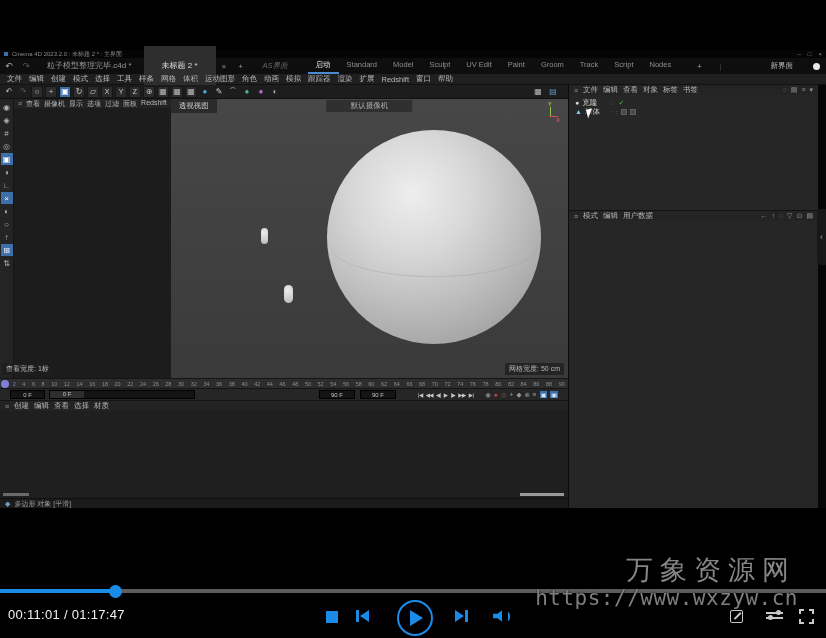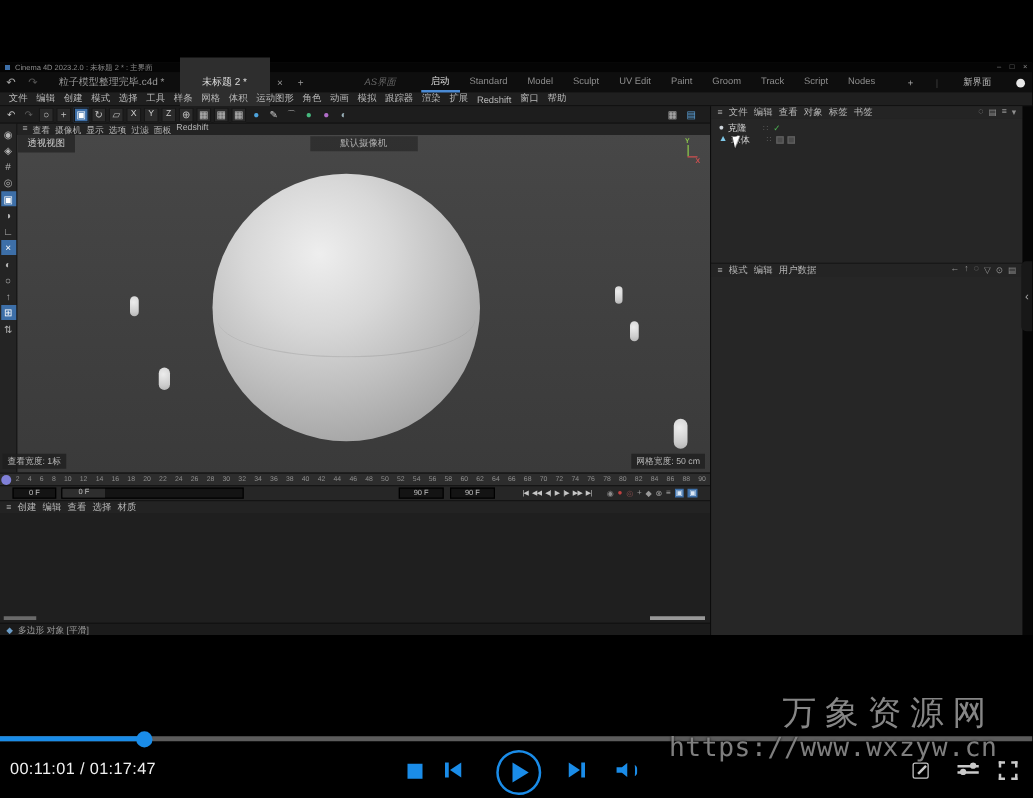--- a/index.html
+++ b/index.html
@@ -22,21 +22,21 @@
   .navarrow.dim{color:#555;}
   .doctab{padding:0 12px;line-height:16px;color:#9a9a9a;white-space:nowrap;}
   .doctab.active{background:#2e2e2e;color:#ddd;padding:12px 18px;}
   .tabx,.tabplus{padding:0 6px;color:#9a9a9a;}
   .layouts{margin-left:auto;display:flex;align-items:center;font-size:7.5px;white-space:nowrap;gap:12px;}
   .layouts .lay{padding:2px 8px;color:#8d8d8d;}
   .layouts .lay.active{color:#e0e0e0;border-bottom:2px solid #4a8ad4;}
   .lay-prefix{font-style:italic;color:#666;padding:0 8px;}
   .lay-plus{color:#aaa;padding:0 6px;}
   .lay-sep{color:#444;}
-  .lay-new{color:#b8b8b8;padding:0 8px;}
+  .lay-new{color:#b8b8b8;padding:0 8px;margin-left:29px;}
   .avatar{width:7px;height:7px;border-radius:50%;background:#e8e8e8;margin-right:6px;}
 
   .menubar{height:11px;background:#1f1f1f;display:flex;align-items:center;gap:1px;
            padding:0 4px;font-size:7.5px;color:#b8b8b8;border-bottom:1px solid #111;white-space:nowrap;}
   .menubar .menu-item{padding:0 3px;}
 
   .bodyrow{display:flex;height:423px;}
   .leftcol{width:568px;display:flex;flex-direction:column;background:#1c1c1c;}
   .rightcol{width:250px;display:flex;flex-direction:column;background:#222;border-left:1px solid #0c0c0c;}
   .edge{width:8px;background:#060606;position:relative;}
@@ -55,21 +55,21 @@
   .tb.axis{background:#2b2b2b;border:1px solid #161616;font-size:7px;color:#cfcfcf;}
   .tbright{margin-left:auto;display:flex;gap:3px;margin-right:6px;}
 
   
   .vprow{display:flex;position:relative;height:279px;}
   .palette{width:14px;background:#242424;display:flex;flex-direction:column;align-items:center;
            gap:1px;padding-top:2px;border-right:1px solid #141414;}
   .pal{width:12px;height:12px;display:inline-flex;align-items:center;justify-content:center;
        font-size:8px;color:#b5b5b5;}
   .pal.active{background:var(--accent);color:#fff;}
-  .vpcol{flex:1;display:flex;flex-direction:column;}
+  .vpcol{flex:1;display:flex;flex-direction:row;}
   .vpmenu{height:9px;background:#232323;display:flex;align-items:center;gap:4px;padding:0 4px;
           font-size:7px;color:#b5b5b5;white-space:nowrap;}
   .burger{color:#9a9a9a;font-size:7px;}
   .canvas{flex:1;position:relative;background:linear-gradient(#474747,#3a3a3a);overflow:hidden;}
   .vptab{position:absolute;top:0;left:0;background:#2b2b2b;color:#ccc;font-size:7.5px;
          padding:2px 8px;}
   .camlabel{position:absolute;top:1px;left:50%;transform:translateX(-50%);
             background:rgba(20,20,20,.45);color:#b0b0b0;font-size:7.5px;padding:1px 24px;}
   .gizmo{position:absolute;top:2px;right:8px;width:20px;height:22px;font-size:5.5px;font-weight:bold;}
   .gz-y{position:absolute;top:0;left:8px;color:#8cc84b;}

